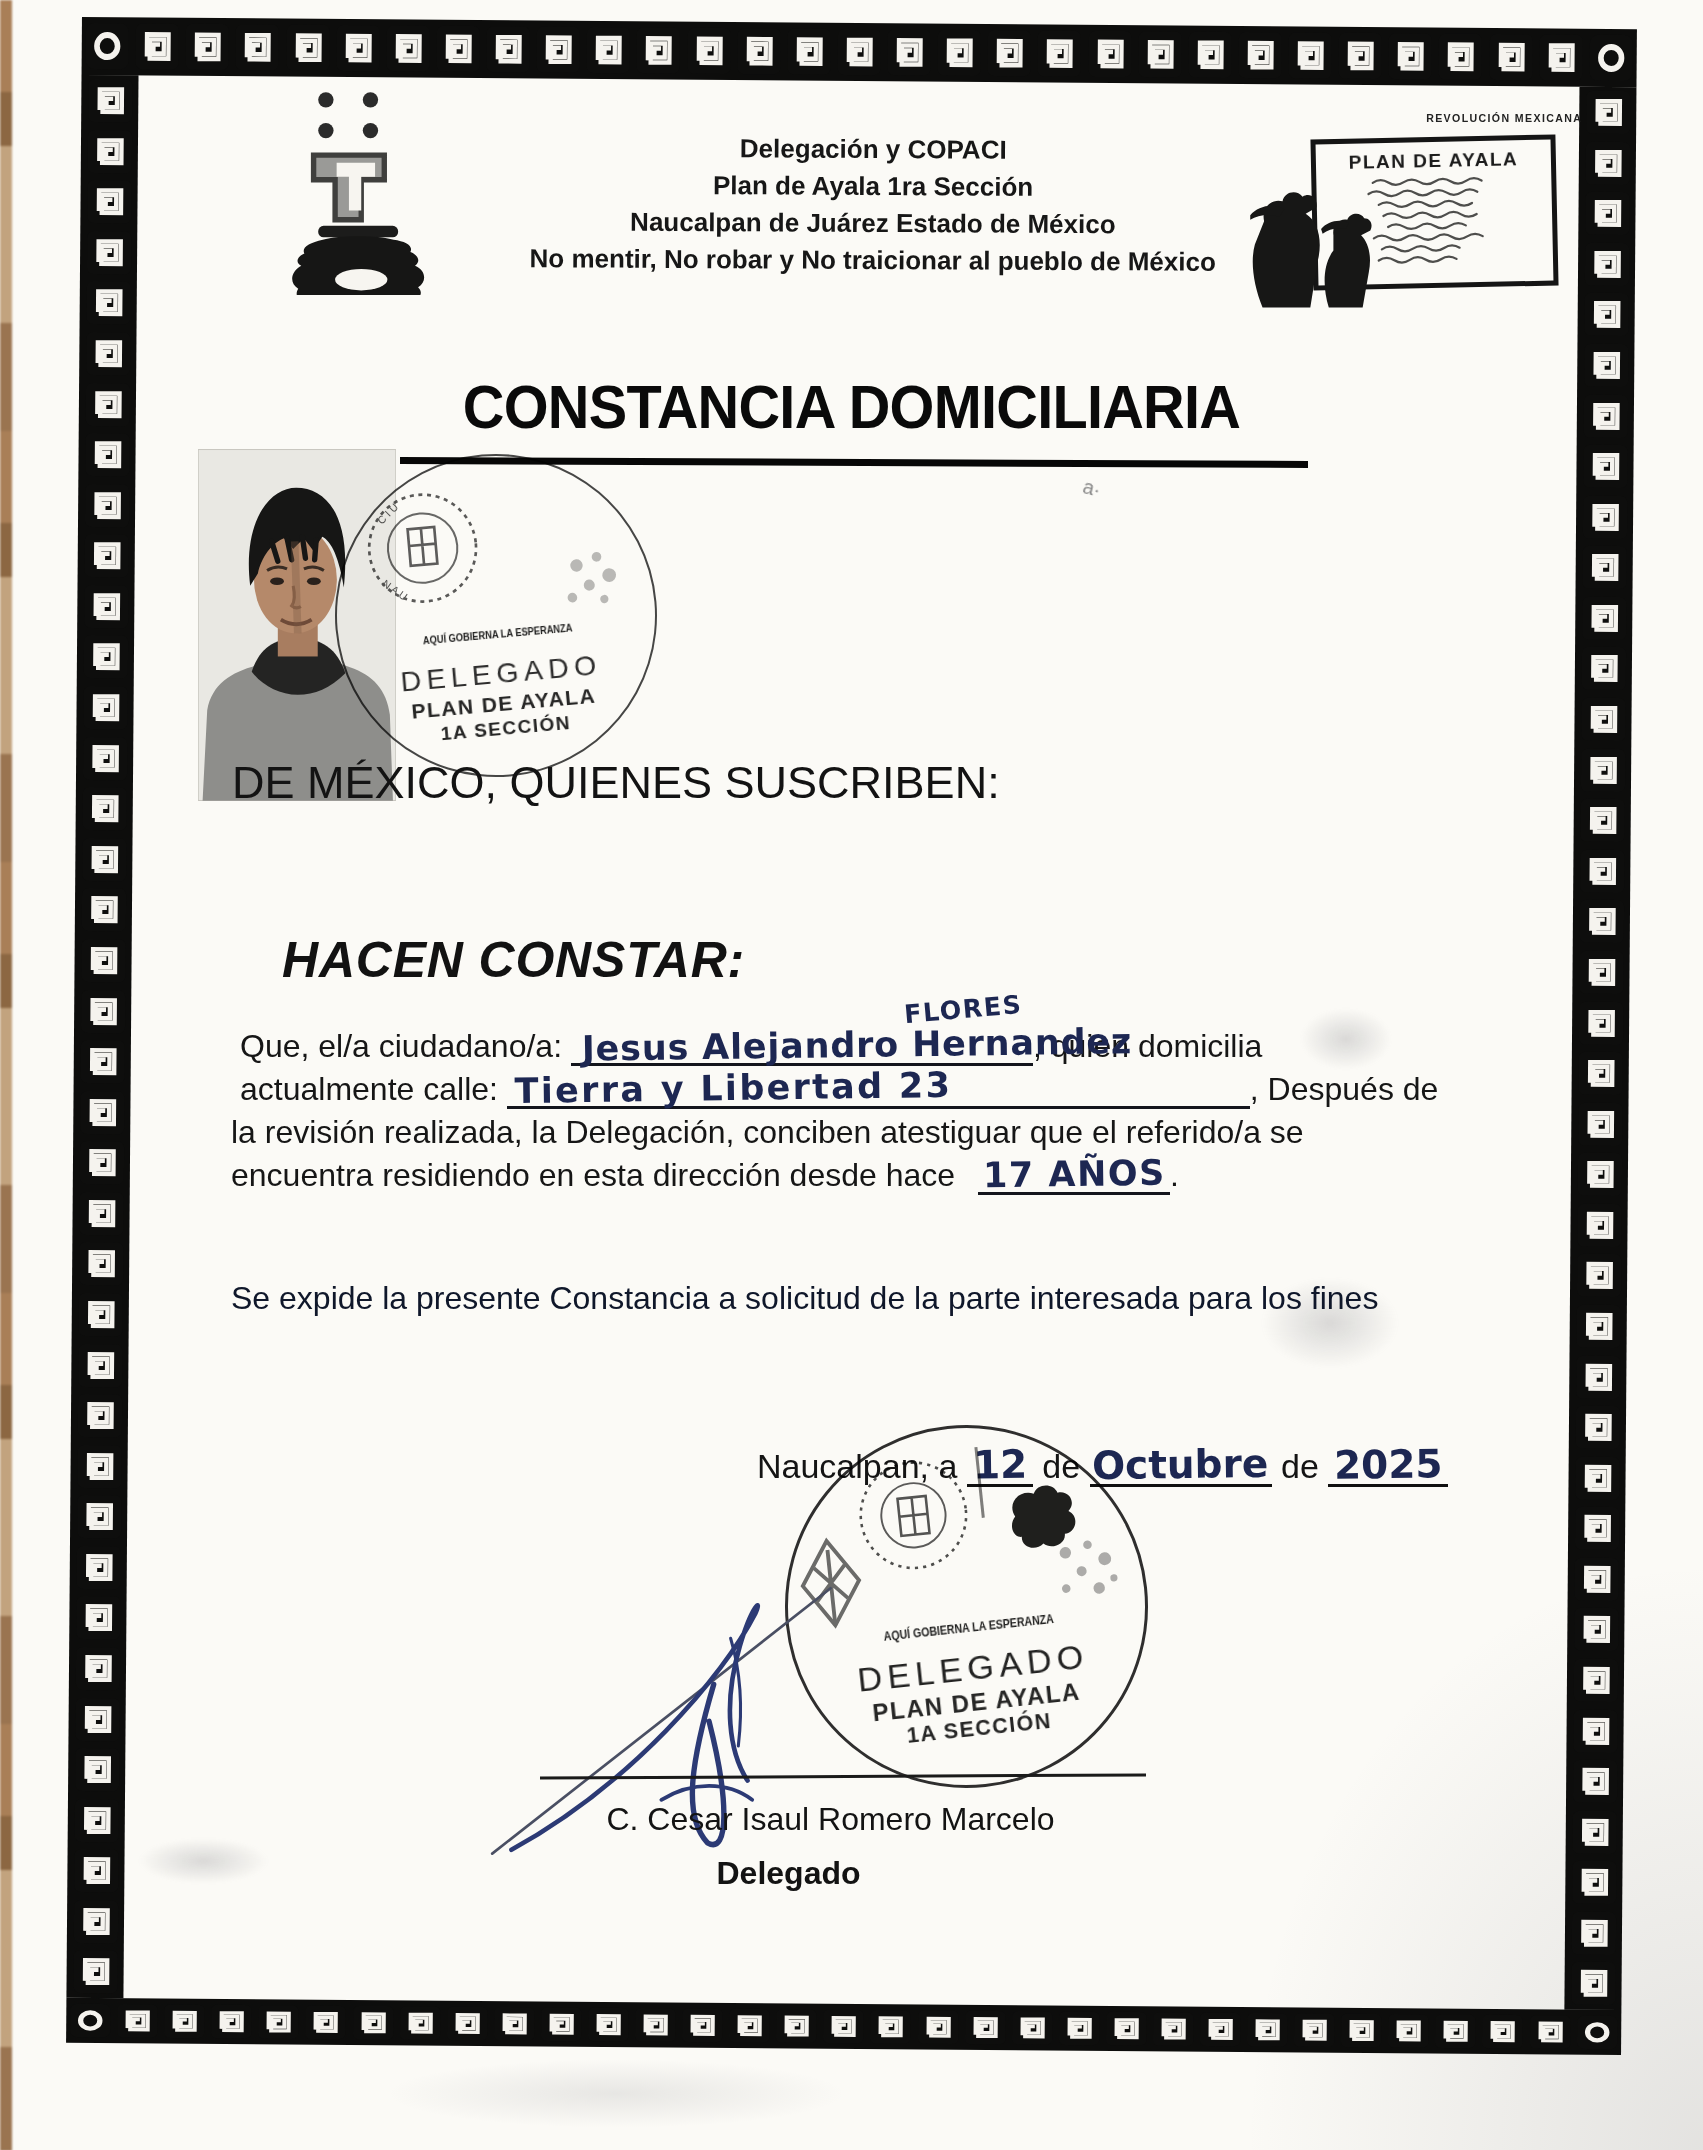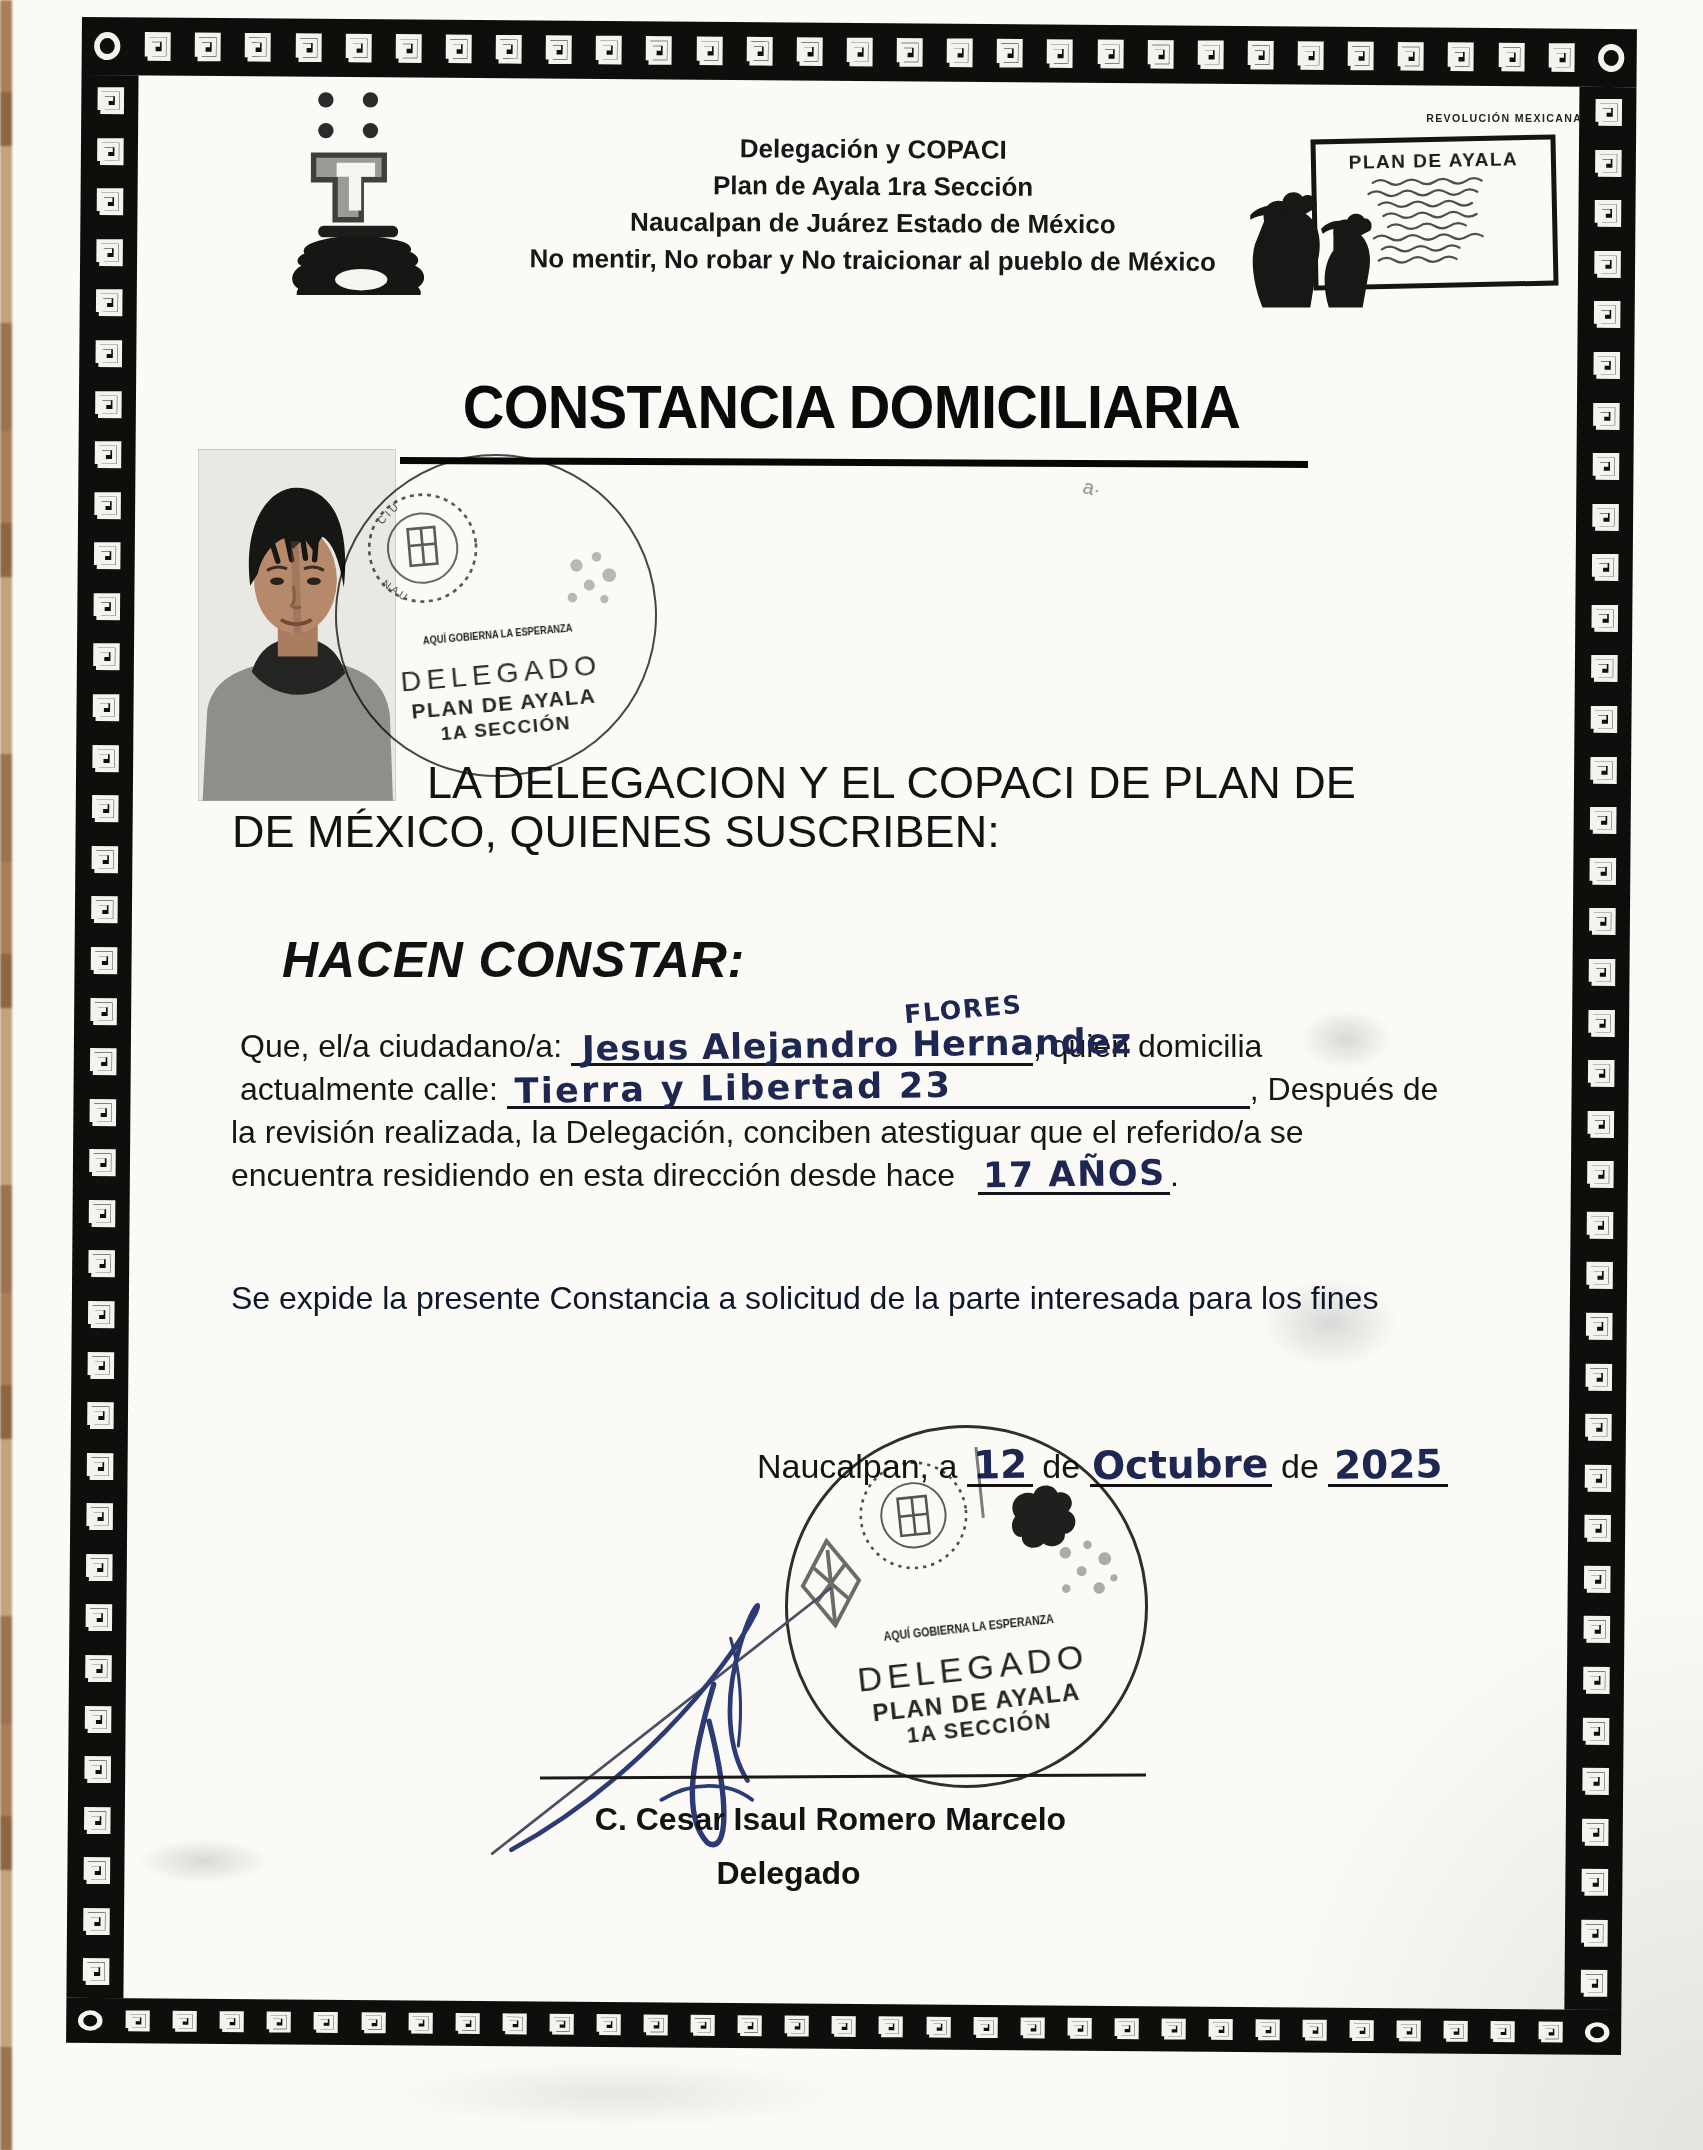--- a/index.html
+++ b/index.html
@@ -75,21 +75,21 @@
   .hand{font-family:"DejaVu Sans",sans-serif;color:#1d2752;font-weight:600;transform:rotate(-.8deg);display:inline-block;}
   .u{border-bottom:3.1px solid #13151c;display:inline-block;line-height:1;}
   .flores{position:absolute;top:-31px;left:72%;font-size:25.4px;transform:rotate(-5deg);letter-spacing:1.5px;}
   .issue{left:231px;top:1277px;font-size:32px;line-height:43px;color:#0f172a;}
   .dateline{left:757px;top:1445px;white-space:nowrap;font-size:34px;color:#141414;}
   .dateline .hand{font-size:39px;}
   .dateline .u{border-bottom:3.8px solid #101010;}
 
   
   .sig-line{left:540px;top:1775px;width:606px;height:3.1px;background:#1a1a1a;transform:rotate(-.3deg);}
-  .sig-name{left:492px;top:1801px;width:677px;text-align:center;font-size:32px;font-weight:700;color:#131313;}
+  .sig-name{left:492px;top:1801px;width:677px;text-align:center;font-size:32px;font-weight:400;color:#131313;}
   .sig-role{left:450px;top:1855px;width:677px;text-align:center;font-size:32px;font-weight:700;color:#131313;}
 
   .mark-a{left:1083px;top:477px;font-size:20px;color:#8a8a8a;transform:rotate(14deg);filter:blur(0.5px);}
 </style>
 </head>
 <body>
 
 <div class="abs scan-edge"></div>
 <div class="abs scan-shade-br"></div>
 <div class="abs scan-shade-b"></div>
@@ -756,21 +756,20 @@
   </svg>
   <div class="c st-band">AQUÍ GOBIERNA LA ESPERANZA</div>
   <div class="c st-role">DELEGADO</div>
   <div class="c st-org">PLAN DE AYALA</div>
   <div class="c st-sec">1A SECCIÓN</div>
 </div>
 
 <div class="abs mark-a">a·</div>
 
 <div class="abs intro">
-  <div class="l1">LA DELEGACION Y EL COPACI DE PLAN DE</div>
   <div>DE MÉXICO, QUIENES SUSCRIBEN:</div>
 </div>
 
 <div class="abs attest">HACEN CONSTAR:</div>
 
 <div class="abs pline" style="top:1028px;">
   <span>Que, el/a ciudadano/a:</span>
   <span class="u" style="width:462px;position:relative;">
     <span class="hand" style="font-size:35px;letter-spacing:0.8px;padding-left:10.8px;">Jesus Alejandro Hernandez</span>
     <span class="hand flores">FLORES</span>

